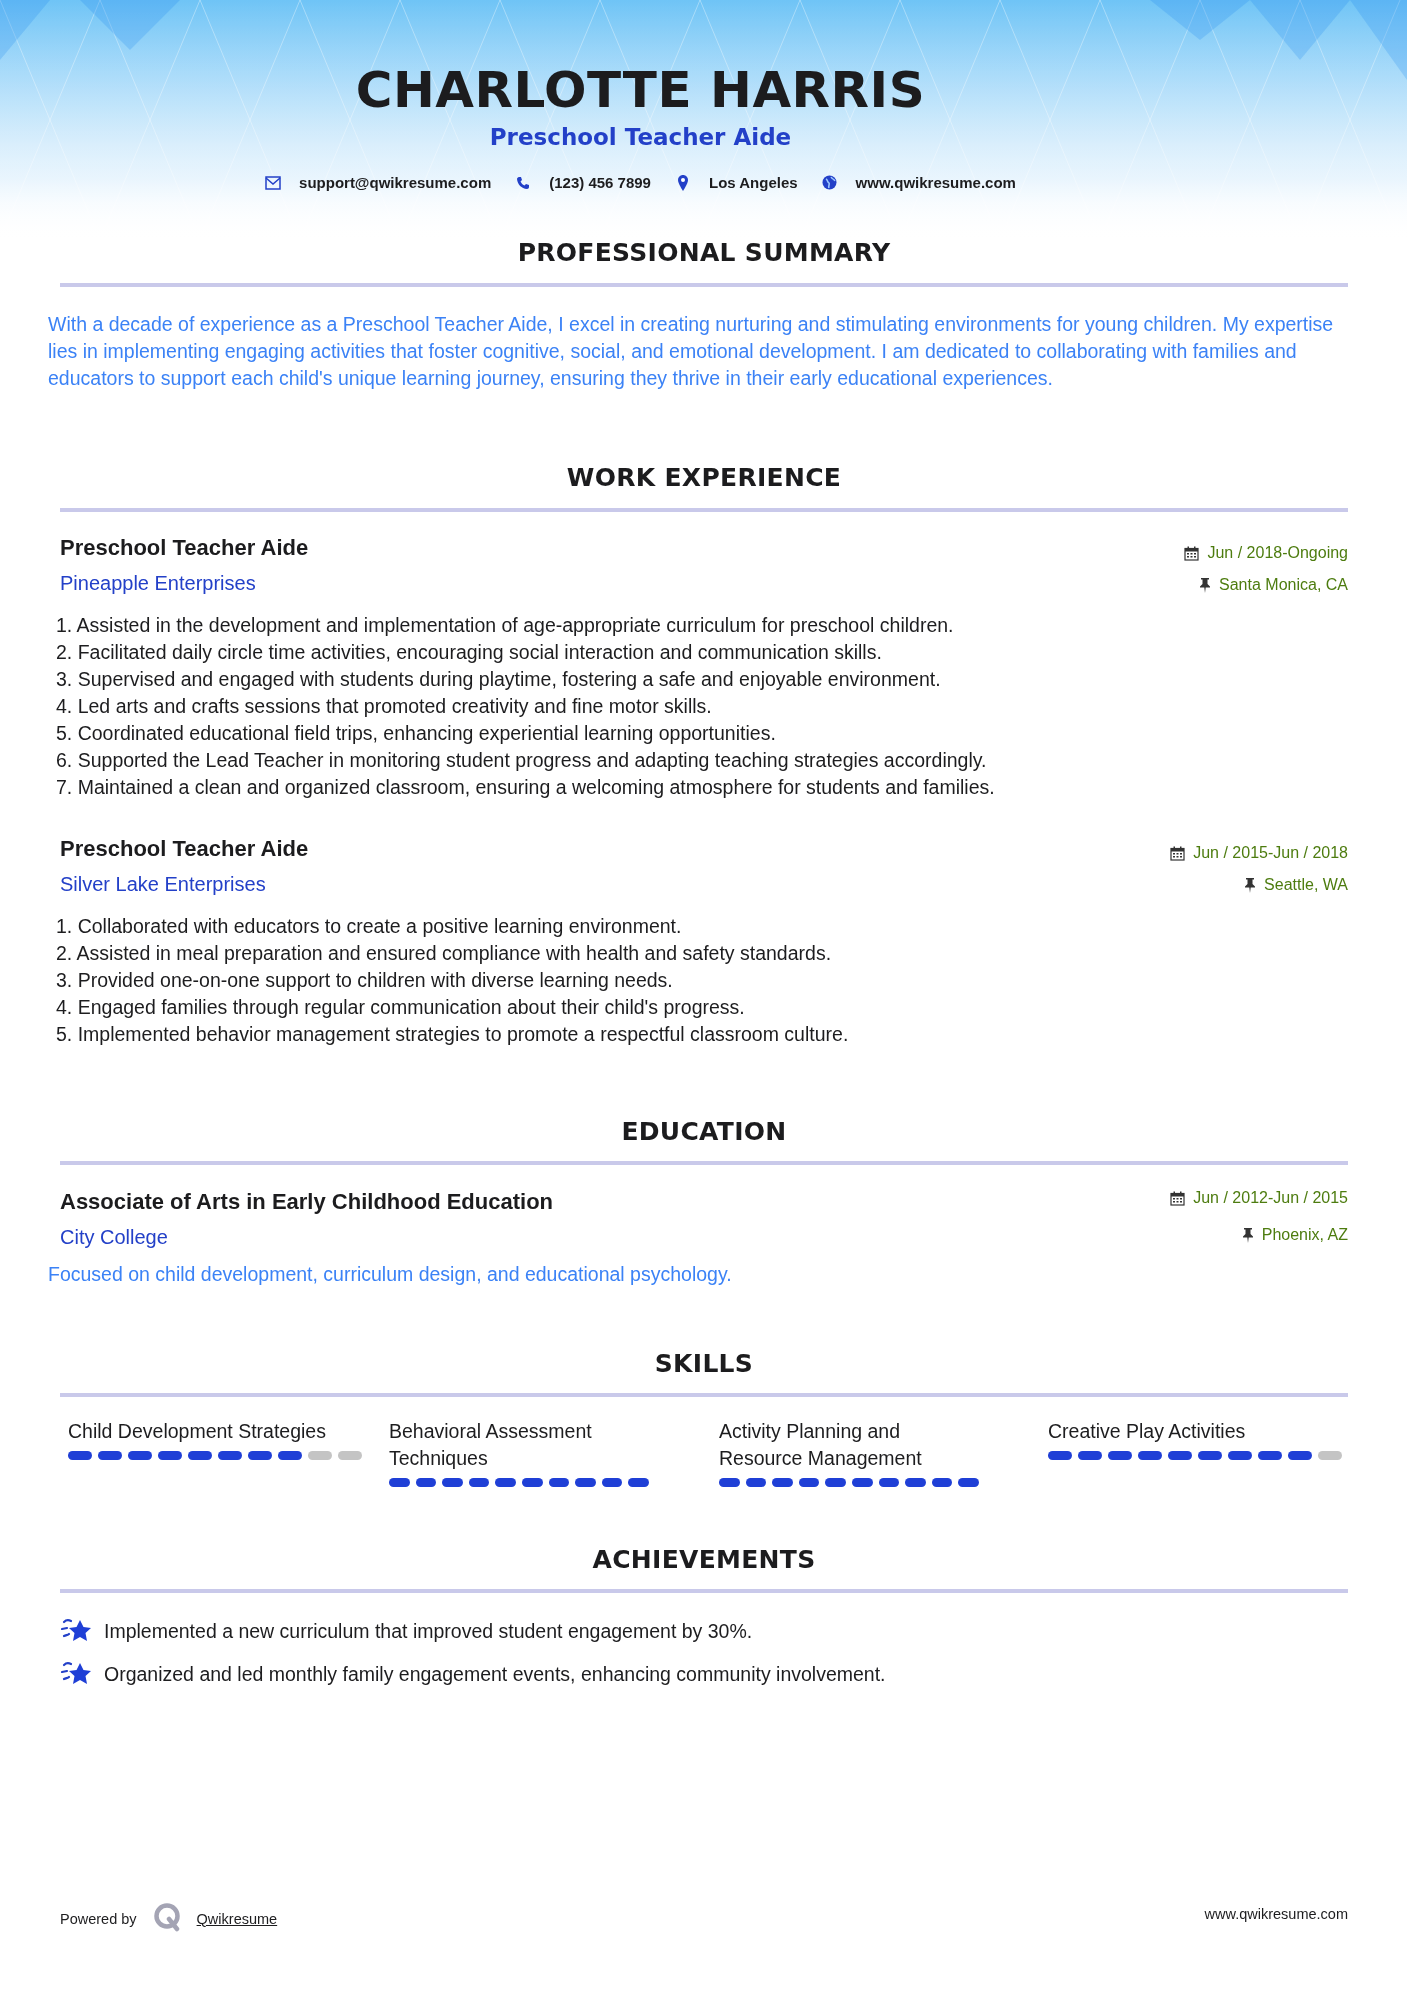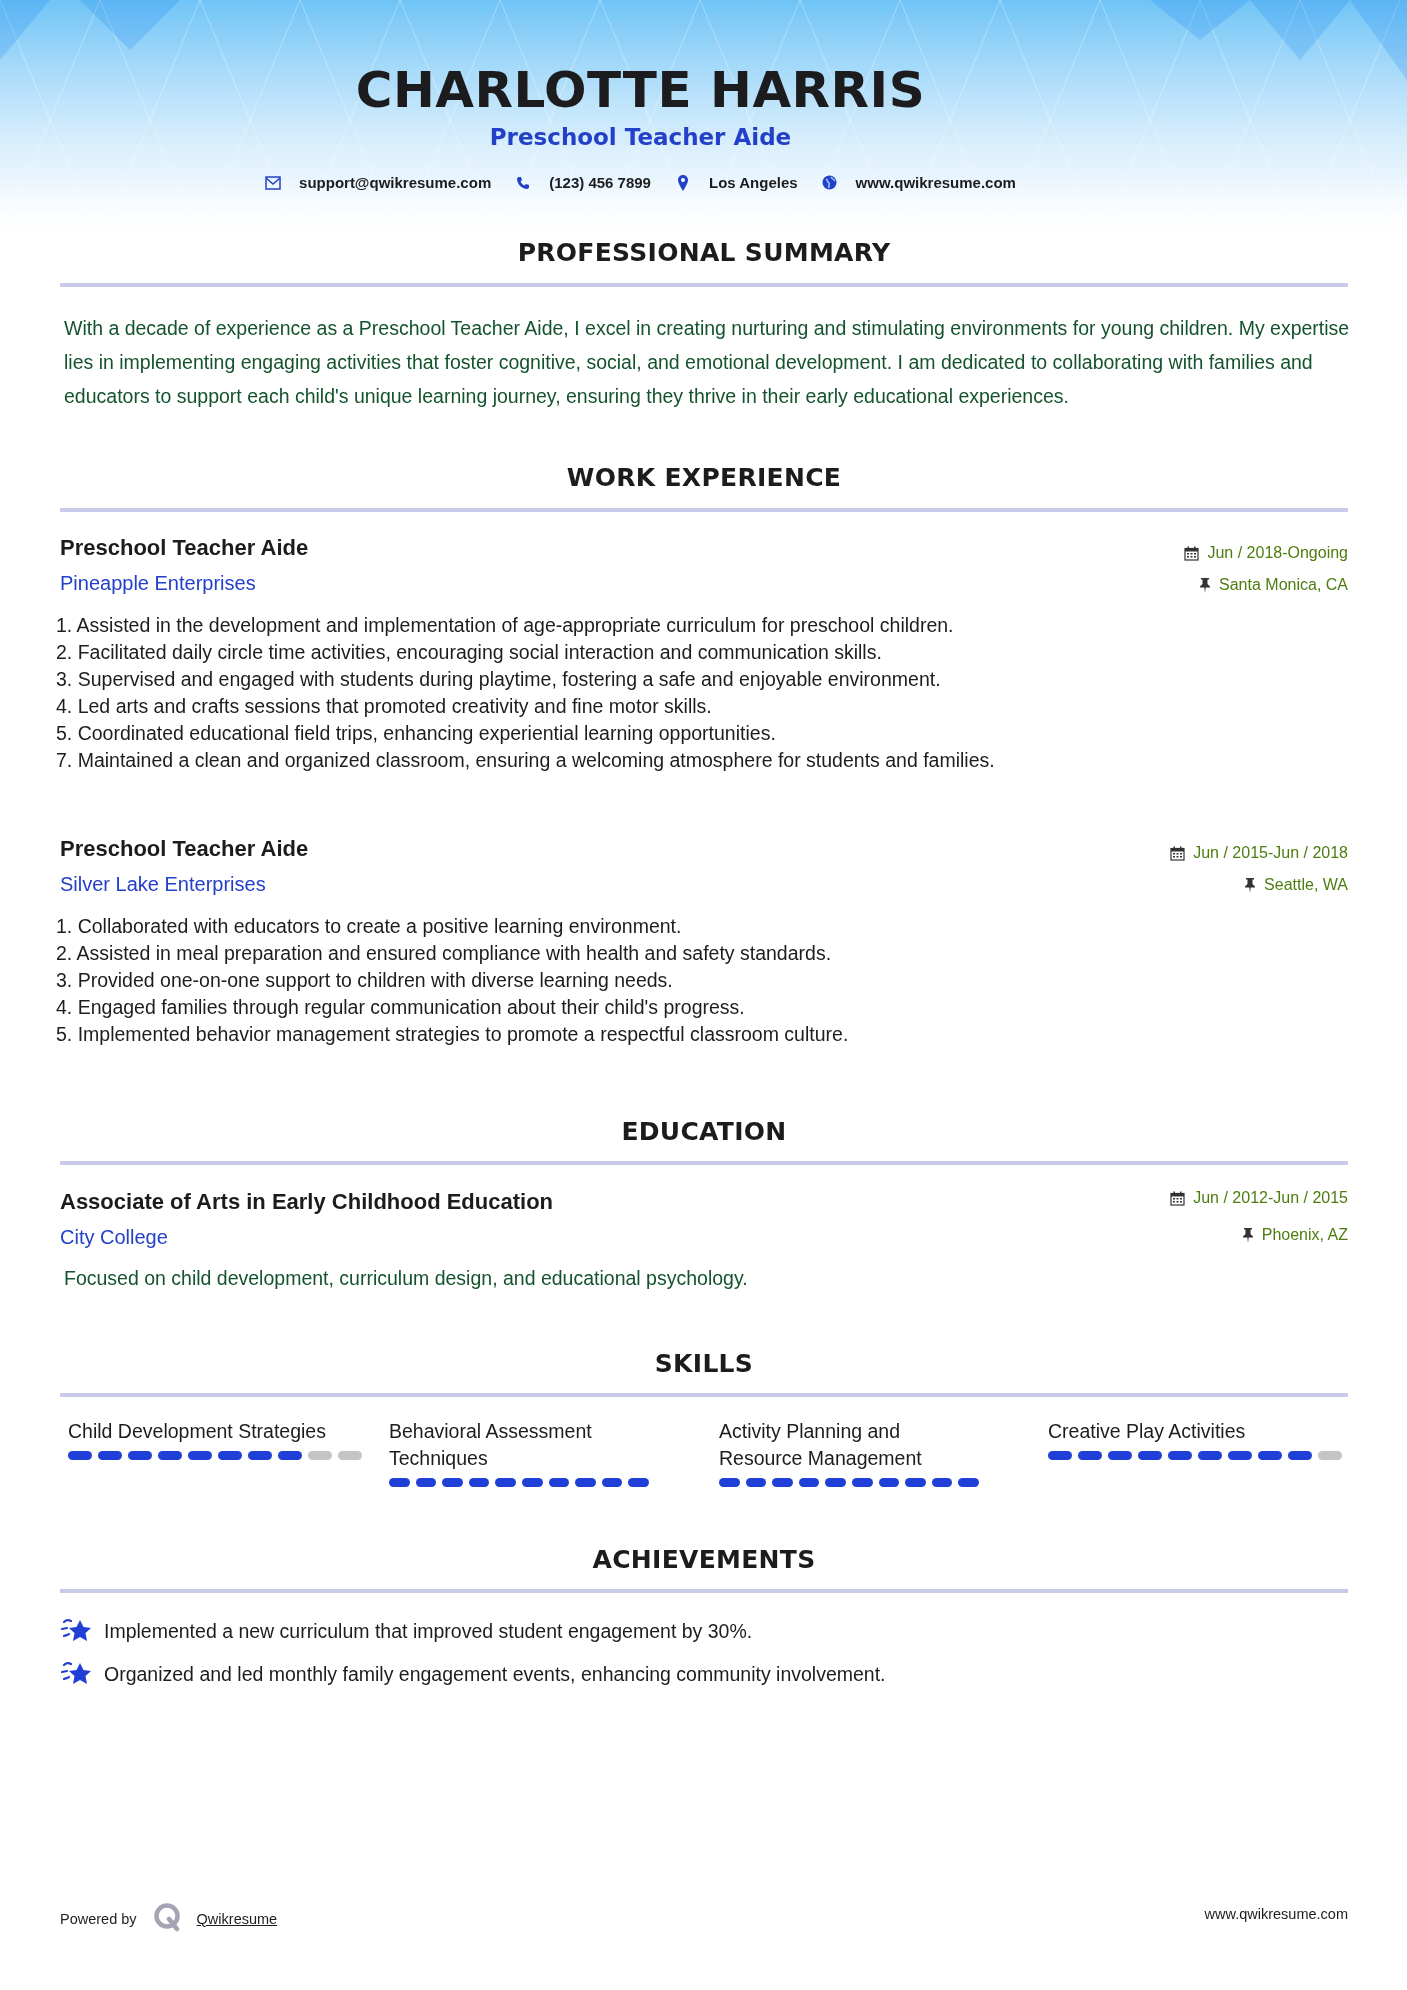--- a/index.html
+++ b/index.html
@@ -36,21 +36,21 @@
   .contact-item .ico { width: 16px; height: 16px; margin-right: 18px; display: inline-flex; align-items: center; justify-content: center; }
   .section-title {
     position: absolute; left: 60px; width: 1288px; text-align: center;
     font-family: "DejaVu Sans", sans-serif;
     font-weight: bold; font-size: 25px; color: #1c1c1e; letter-spacing: 0.3px;
   }
   .rule {
     position: absolute; left: 60px; width: 1288px; height: 4px; background: #c9c9ea;
   }
   .para {
-    position: absolute; left: 64px; width: 1290px; font-size: 19.5px; line-height: 34px; color: #14532d;
+    position: absolute; left: 48px; width: 1290px; font-size: 19.5px; line-height: 27px; color: #3b82f6;
   }
   .job-title {
     position: absolute; left: 60px; font-weight: bold; font-size: 22px; color: #1c1c1e;
   }
   .company {
     position: absolute; left: 60px; font-size: 20px; color: #2340c8;
   }
   .meta {
     position: absolute; right: 59px; font-size: 16px; color: #4d7c0f; display: flex; align-items: center;
   }
@@ -210,20 +210,21 @@
       </svg>
   </span>
   <span>Santa Monica, CA</span>
 </div>
 <ul class="list" style="top:612px;">
   <li>1. Assisted in the development and implementation of age-appropriate curriculum for preschool children.</li>
   <li>2. Facilitated daily circle time activities, encouraging social interaction and communication skills.</li>
   <li>3. Supervised and engaged with students during playtime, fostering a safe and enjoyable environment.</li>
   <li>4. Led arts and crafts sessions that promoted creativity and fine motor skills.</li>
   <li>5. Coordinated educational field trips, enhancing experiential learning opportunities.</li>
+  <li>6. Supported the Lead Teacher in monitoring student progress and adapting teaching strategies accordingly.</li>
   <li>7. Maintained a clean and organized classroom, ensuring a welcoming atmosphere for students and families.</li>
 </ul>
 
 <div class="job-title" style="top:836px;">Preschool Teacher Aide</div>
 <div class="meta" style="top:844px;">
   <span class="ico">
     <svg width="15" height="15" viewBox="0 0 15 15">
         <rect x="1" y="2.5" width="13" height="11.5" fill="none" stroke="#333" stroke-width="1.2"></rect>
         <rect x="1" y="2.5" width="13" height="3" fill="#333"></rect>
         <rect x="3.5" y="0.5" width="1.5" height="3" fill="#333"></rect>

